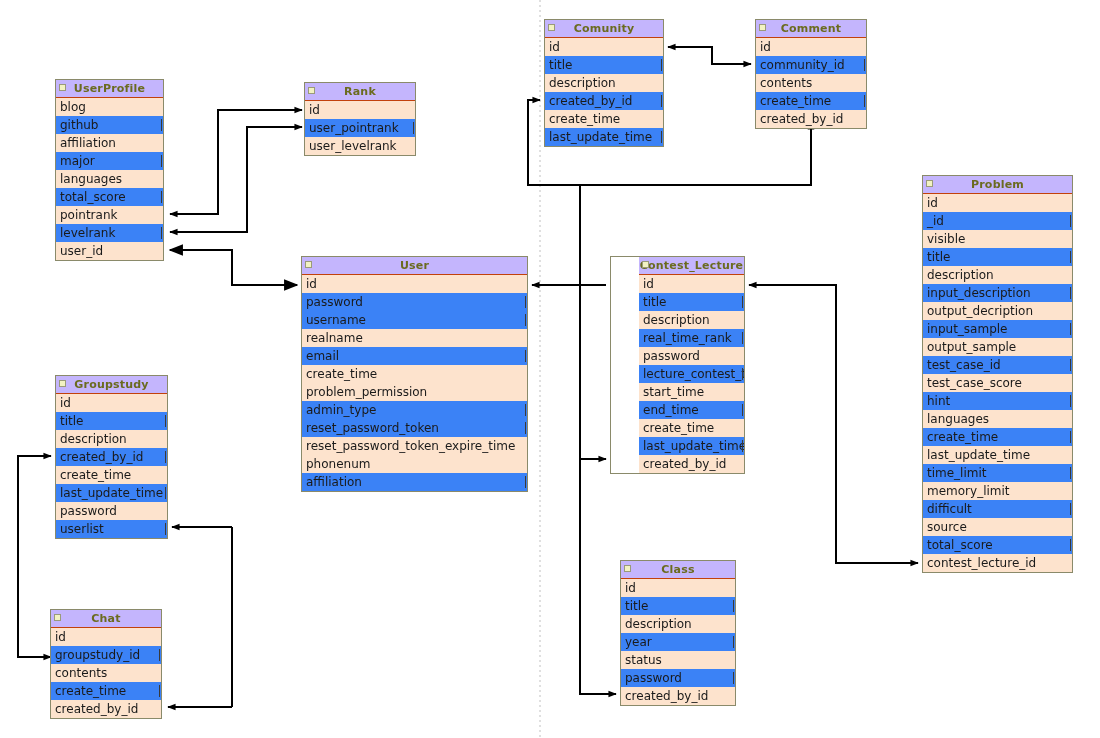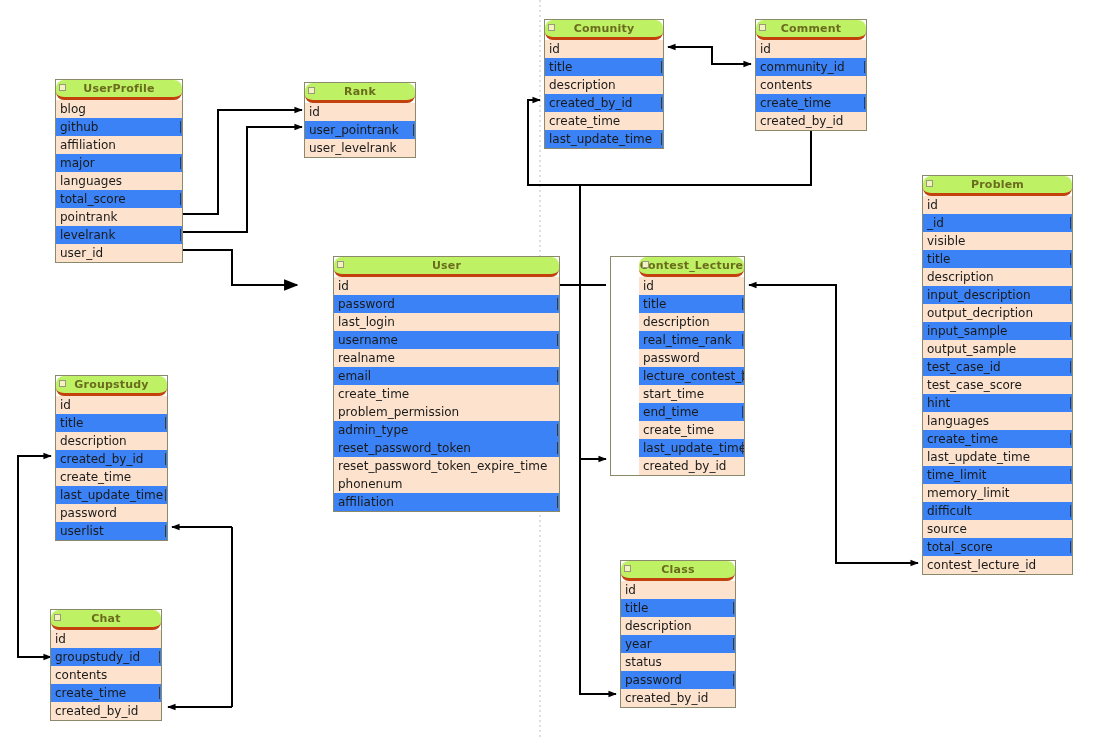--- a/index.html
+++ b/index.html
@@ -28,31 +28,30 @@
   .entity {
     position: absolute;
     box-sizing: border-box;
     border: 1px solid #8a8a6a;
     background: #ffffff;
     z-index: 5;
   }
   .entity-header {
     position: relative;
     height: 17px;
-    background: #bef264;
-    border-bottom: 3px solid #c2410c;
+    background: #c4b5fd;
+    border-bottom: 1px solid #c2410c;
     color: #6b6b1f;
     font-size: 11px;
     font-weight: bold;
     text-align: center;
     line-height: 17px;
     letter-spacing: 0.2px;
     overflow: hidden;
     white-space: nowrap;
-    border-radius: 8px;
   }
   .entity-header .hdr-icon {
     position: absolute;
     left: 3px;
     top: 4px;
     width: 7px;
     height: 7px;
     background: #f2f2c2;
     border: 1px solid #9a9a7a;
     box-sizing: border-box;
@@ -138,21 +137,21 @@
       <path d="M 232 527 L 232 672 M 232 527 L 172 527" marker-end="url(#ah)"></path>
 
       <path d="M 232 707 L 168 707" marker-end="url(#ah)"></path>
       <path d="M 232 672 L 232 707"></path>
 
       <path d="M 51 456 L 18 456 L 18 657 L 51 657" marker-start="url(#ah)" marker-end="url(#ah)"></path>
 
     </g>
   </svg>
 
-  <div class="entity" style="left:55px; top:79px; width:128px;">
+  <div class="entity" style="left:55px; top:79px; width:109px;">
     <div class="entity-header">
       <span class="hdr-icon"></span>
       <span>UserProfile</span>
     </div>
     <div class="fields">
       <div class="field alt">blog</div>
       <div class="field plain">github</div>
       <div class="field alt">affiliation</div>
       <div class="field plain">major</div>
       <div class="field alt">languages</div>
@@ -227,29 +226,28 @@
       <div class="field alt">last_update_time</div>
       <div class="field plain">time_limit</div>
       <div class="field alt">memory_limit</div>
       <div class="field plain">difficult</div>
       <div class="field alt">source</div>
       <div class="field plain">total_score</div>
       <div class="field alt">contest_lecture_id</div>
     </div>
   </div>
 
-  <div class="entity" style="left:301px; top:256px; width:227px;margin-left:32px;">
+  <div class="entity" style="left:301px; top:256px; width:227px;">
     <div class="entity-header">
       <span class="hdr-icon"></span>
       <span>User</span>
     </div>
     <div class="fields">
       <div class="field alt">id</div>
       <div class="field plain">password</div>
-      <div class="field alt">last_login</div>
       <div class="field plain">username</div>
       <div class="field alt">realname</div>
       <div class="field plain">email</div>
       <div class="field alt">create_time</div>
       <div class="field alt">problem_permission</div>
       <div class="field plain">admin_type</div>
       <div class="field plain">reset_password_token</div>
       <div class="field alt">reset_password_token_expire_time</div>
       <div class="field alt">phonenum</div>
       <div class="field plain">affiliation</div>

